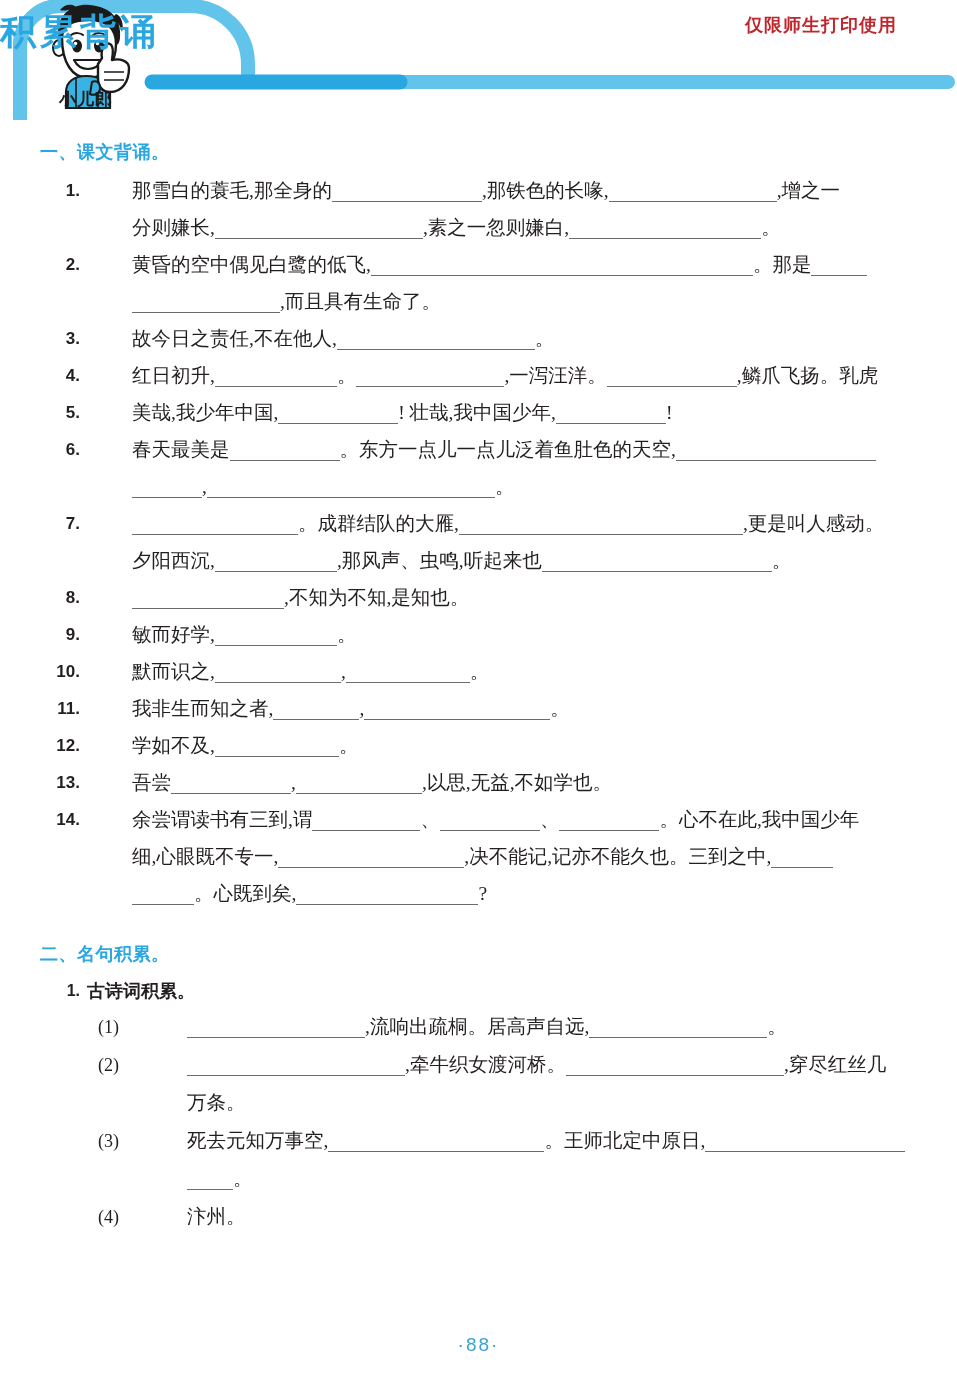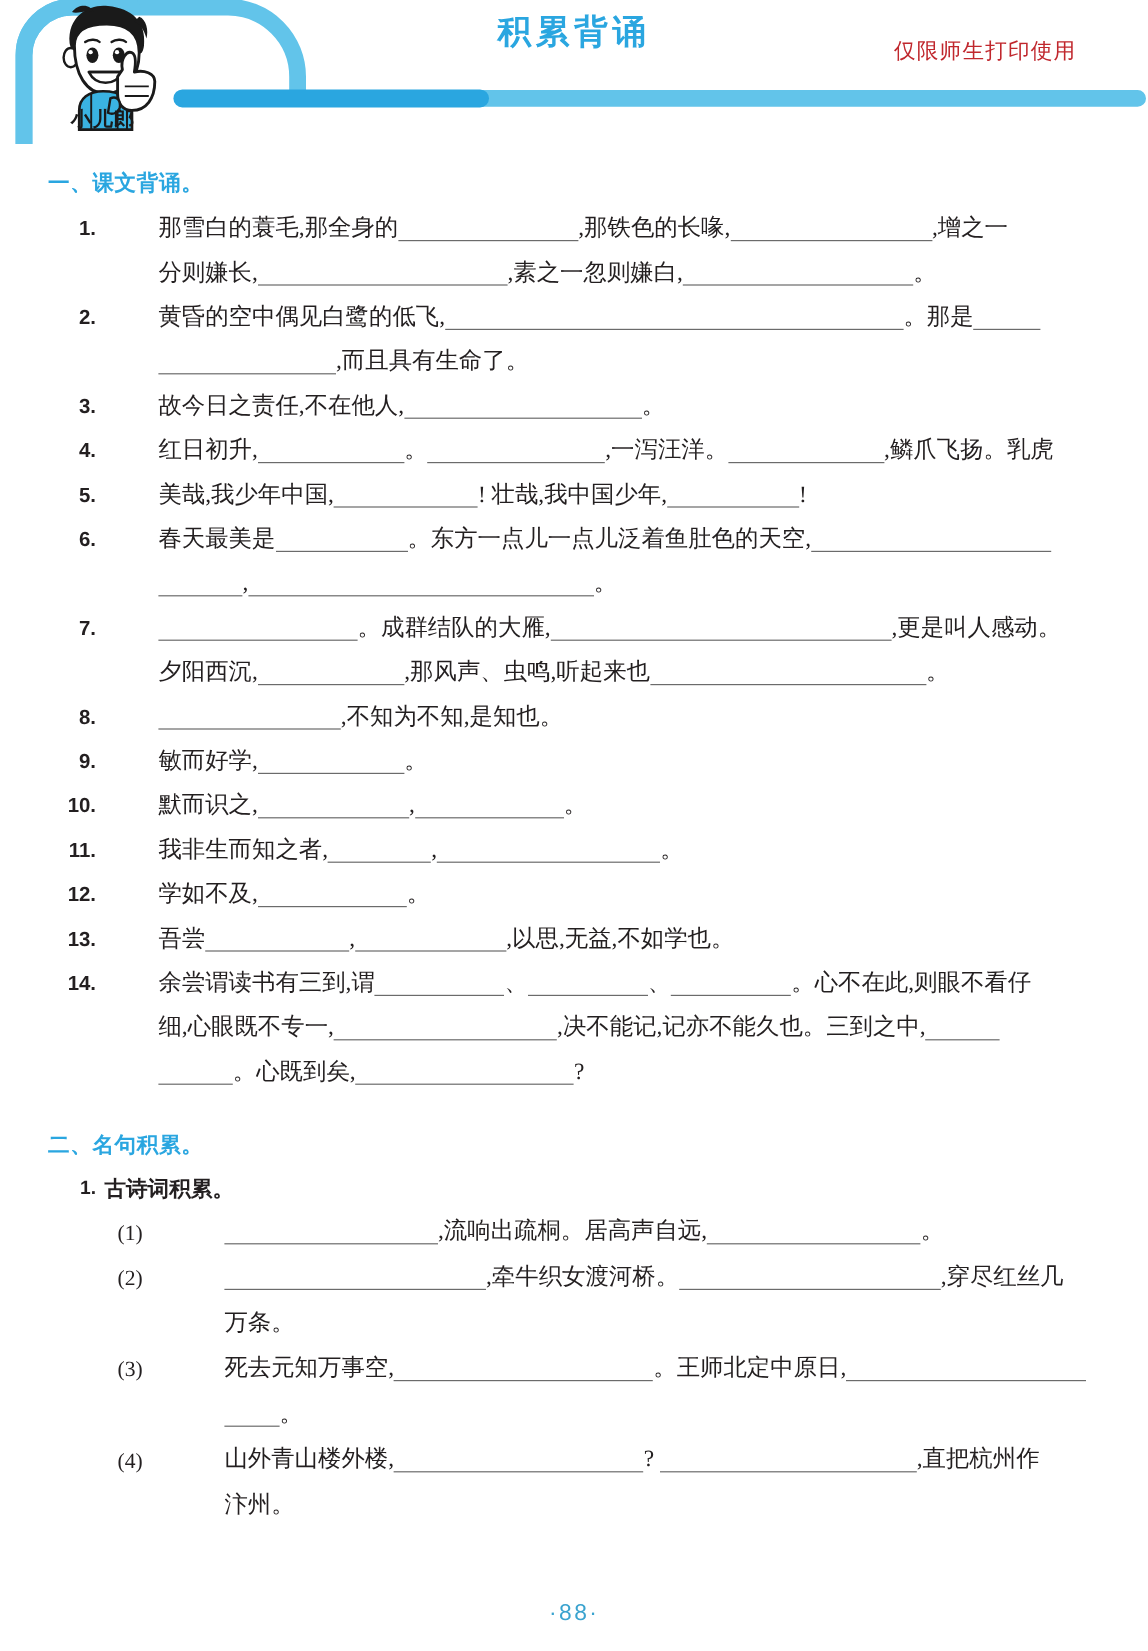--- a/index.html
+++ b/index.html
@@ -48,33 +48,33 @@
     font-weight: bold;
     font-size: 17px;
     color: #1a1a1a;
     letter-spacing: 1px;
   }
   .header-title {
     position: absolute;
     left: 0;
     top: 8px;
     width: 957px;
-    text-align: center;
-    font-family: "Liberation Sans", sans-serif;
-    font-weight: bold;
-    font-size: 28px;
+    text-align: left;
+    font-family: "Liberation Sans", sans-serif;
+    font-weight: bold;
+    font-size: 36px;
     letter-spacing: 4px;
     color: #2aa6e0;
   }
   .header-note {
     position: absolute;
     right: 60px;
-    top: 30px;
-    font-family: "Liberation Sans", sans-serif;
-    font-weight: normal;
+    top: 13px;
+    font-family: "Liberation Sans", sans-serif;
+    font-weight: bold;
     font-size: 18px;
     letter-spacing: 1px;
     color: #c0272d;
   }
 
   
   .content {
     position: relative;
     padding: 14px 46px 0 40px;
   }
@@ -304,21 +304,21 @@
         </div>
         <div class="qitem">
           <div class="qnum">13.</div>
           <div class="qbody">
             <span class="qline"><span class="seg">吾尝</span><span class="blank" style="width: 120px;"></span><span class="seg">,</span><span class="blank" style="width: 126px;"></span><span class="seg">,以思,无益,不如学也。</span></span>
           </div>
         </div>
         <div class="qitem">
           <div class="qnum">14.</div>
           <div class="qbody">
-            <span class="qline"><span class="seg">余尝谓读书有三到,谓</span><span class="blank" style="width: 108px;"></span><span class="seg">、</span><span class="blank" style="width: 100px;"></span><span class="seg">、</span><span class="blank" style="width: 100px;"></span><span class="seg">。心不在此,则眼不看仔</span></span>
+            <span class="qline"><span class="seg">余尝谓读书有三到,谓</span><span class="blank" style="width: 108px;"></span><span class="seg">、</span><span class="blank" style="width: 100px;"></span><span class="seg">、</span><span class="blank" style="width: 100px;"></span><span class="seg">。心不在此,我中国少年</span></span>
             <span class="qline"><span class="seg">细,心眼既不专一,</span><span class="blank" style="width: 186px;"></span><span class="seg">,决不能记,记亦不能久也。三到之中,</span><span class="blank" style="width: 62px;"></span></span>
             <span class="qline"><span class="blank" style="width: 62px;"></span><span class="seg">。心既到矣,</span><span class="blank" style="width: 182px;"></span><span class="seg">?</span></span>
           </div>
         </div>
       </div>
       <div class="section-heading second">二、名句积累。</div>
       <div class="sub-heading">
         <div class="qnum">1.</div>
         <div>古诗词积累。</div>
       </div>
@@ -338,20 +338,19 @@
       <div class="subitem">
         <div class="subnum">(3)</div>
         <div class="subbody">
           <span class="qline"><span class="seg">死去元知万事空,</span><span class="blank" style="width: 216px;"></span><span class="seg">。王师北定中原日,</span><span class="blank" style="width: 200px;"></span></span>
           <span class="qline"><span class="blank" style="width: 46px;"></span><span class="seg">。</span></span>
         </div>
       </div>
       <div class="subitem">
         <div class="subnum">(4)</div>
         <div class="subbody">
-          <span class="qline"><span class="seg">山外青山楼外楼,</span><span class="blank" style="width: 208px;"></span><span class="seg">? </span><span class="blank" style="width: 214px;"></span><span class="seg">,直把杭州作</span></span>
           <span class="qline"><span class="seg">汴州。</span></span>
         </div>
       </div>
     </div>
 </div>
 
 <div class="page-footer">·88·</div>
 
 </body></html>

